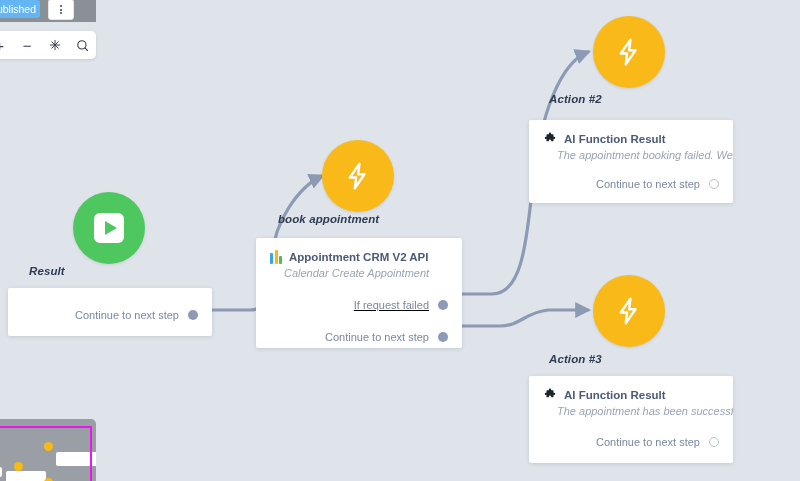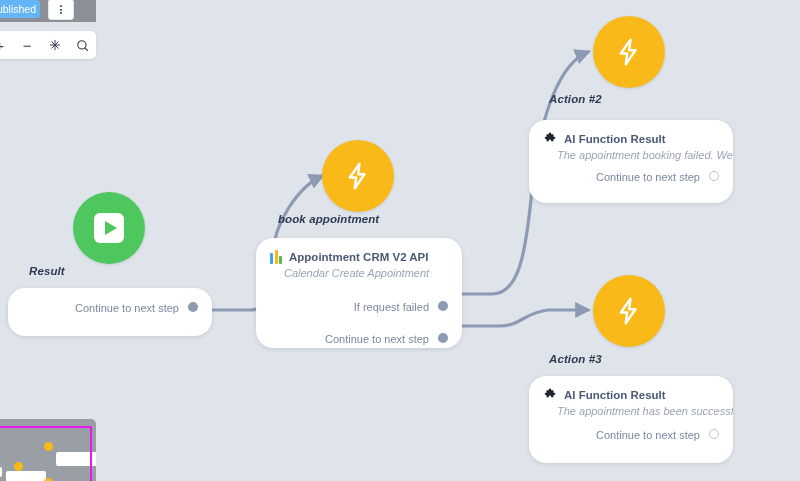--- a/index.html
+++ b/index.html
@@ -71,21 +71,21 @@
     border-left: 12px solid #4ec85e;
     border-top: 7.5px solid transparent;
     border-bottom: 7.5px solid transparent;
     margin-left: 3px;
   }
 
   
   .card {
     position: absolute;
     background: #ffffff;
-    border-radius: 17px;
+    border-radius: 2px;
     box-shadow: 0 1px 4px rgba(40,50,70,.14);
     box-sizing: border-box;
     overflow: hidden;
   }
   .card-head {
     display: flex;
     align-items: center;
     gap: 7px;
     padding: 12px 14px 0 14px;
   }
@@ -98,20 +98,21 @@
   .card-sub {
     padding: 3px 14px 0 28px;
     font-size: 11px;
     font-style: italic;
     color: #9aa4b6;
     white-space: nowrap;
     overflow: hidden;
   }
   .handle-row {
     display: flex;
+    align-items: center;
     justify-content: flex-end;
     gap: 9px;
     padding: 0 14px 0 14px;
     height: 26px;
   }
   .handle-label {
     font-size: 11px;
     color: #7b88a0;
     white-space: nowrap;
   }
@@ -253,21 +254,21 @@
   <div class="card" style="left:256px; top:238px; width:206px; height:110px;">
     <div class="card-head">
       <span class="ghl-icon">
           <i></i>
           <i></i>
           <i></i>
         </span>
       <span class="card-title">Appointment CRM V2 API</span>
     </div>
     <div class="card-sub">Calendar Create Appointment</div>
-    <div class="handle-row" style="margin-top:22px;">
+    <div class="handle-row" style="margin-top:13px;text-decoration:underline;">
       <span class="handle-label">If request failed</span>
       <span class="handle-dot filled"></span>
     </div>
     <div class="handle-row" style="margin-top:6px;">
       <span class="handle-label">Continue to next step</span>
       <span class="handle-dot filled"></span>
     </div>
   </div>
 
   <div class="circle-node action" style="left:593px; top:16px;">

